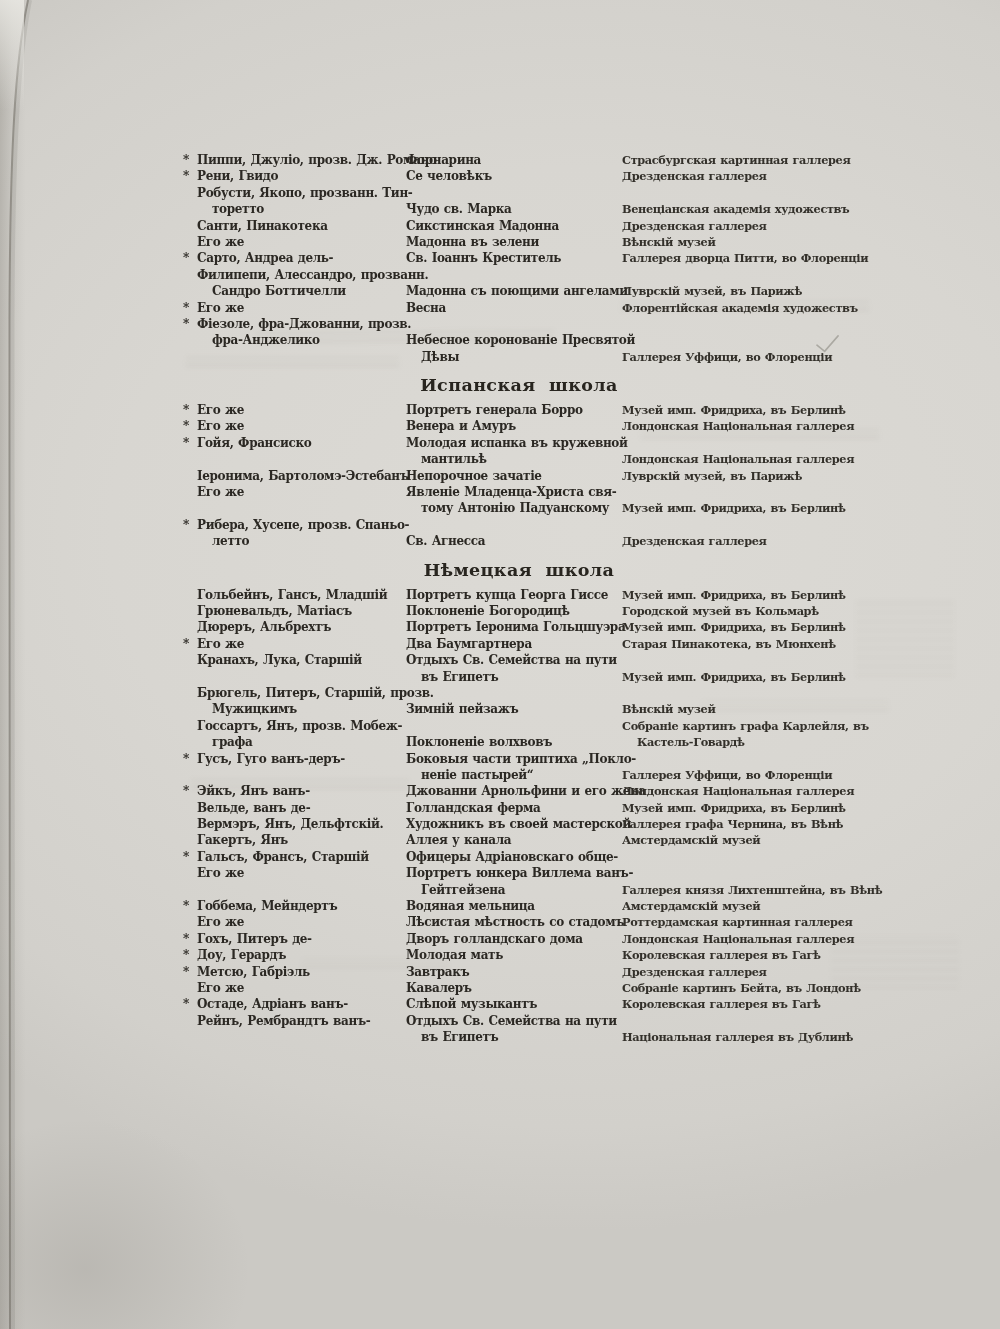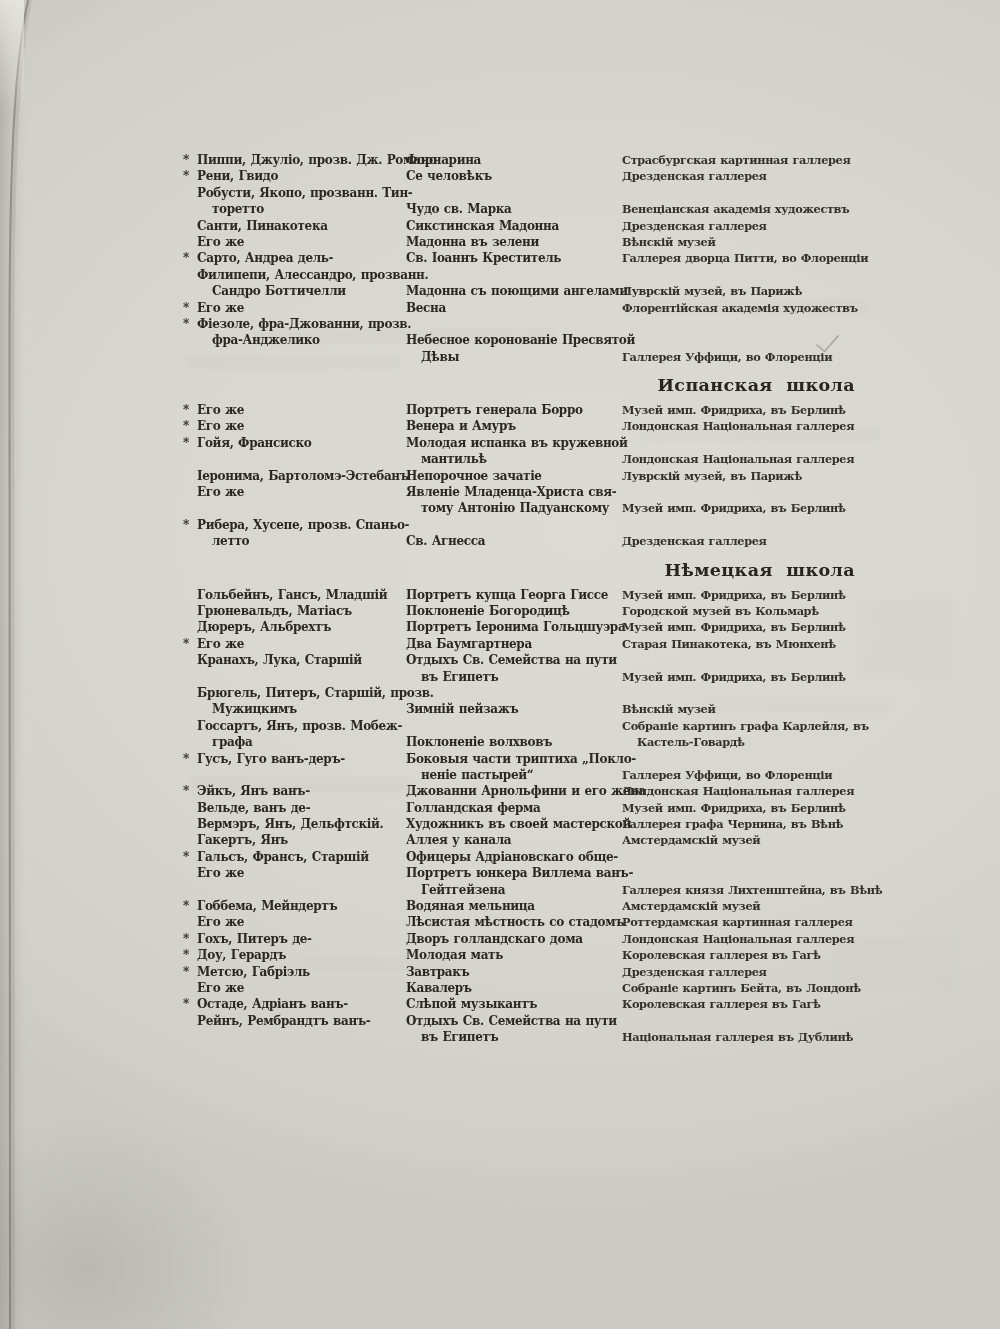--- a/index.html
+++ b/index.html
@@ -36,21 +36,21 @@
     background: repeating-linear-gradient(0deg, rgba(125,122,112,0.10) 0 5px, rgba(125,122,112,0.02) 5px 9px);
     filter: blur(2px); opacity: 0.55; border-radius: 4px;
   }
   .checkmark { position: absolute; left: 813px; top: 334px; transform: rotate(-6deg); opacity: 0.85; }
 
   
   .content { position: absolute; left: 183px; top: 152px; width: 672px; }
   .school-section { display: block; }
   .school-heading {
     margin: 8px 0 5px 0; height: 24px; line-height: 24px;
-    text-align: right; font-size: 17.5px; font-weight: 700;
+    text-align: center; font-size: 17.5px; font-weight: 700;
     letter-spacing: 0.4px; word-spacing: 7px; color: #28251f;
   }
   .line { display: flex; height: 16.4px; line-height: 16.4px; white-space: nowrap; }
   .star {
     width: 14px; flex: 0 0 14px; font-weight: 700; font-size: 12px;
     letter-spacing: 0; color: #2b2823;
   }
   .cell {
     display: block; box-sizing: border-box;
     font-weight: 700; font-size: 12px;

